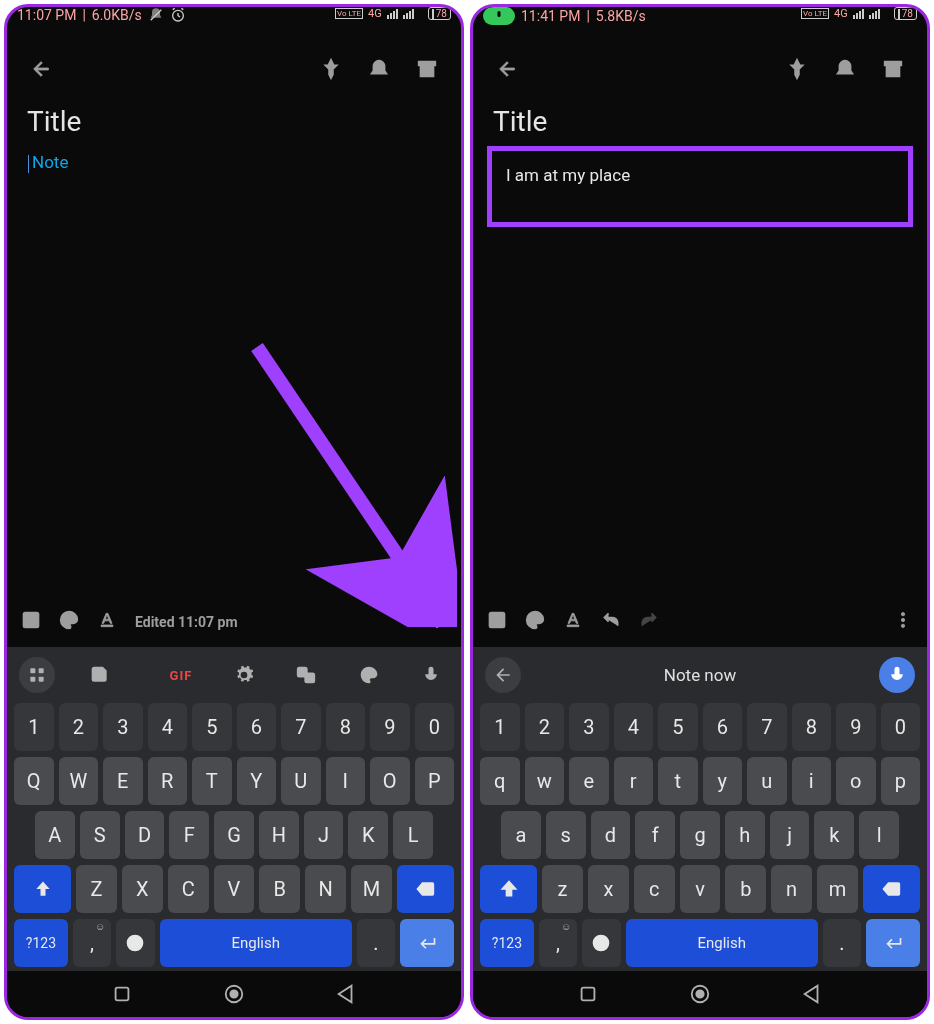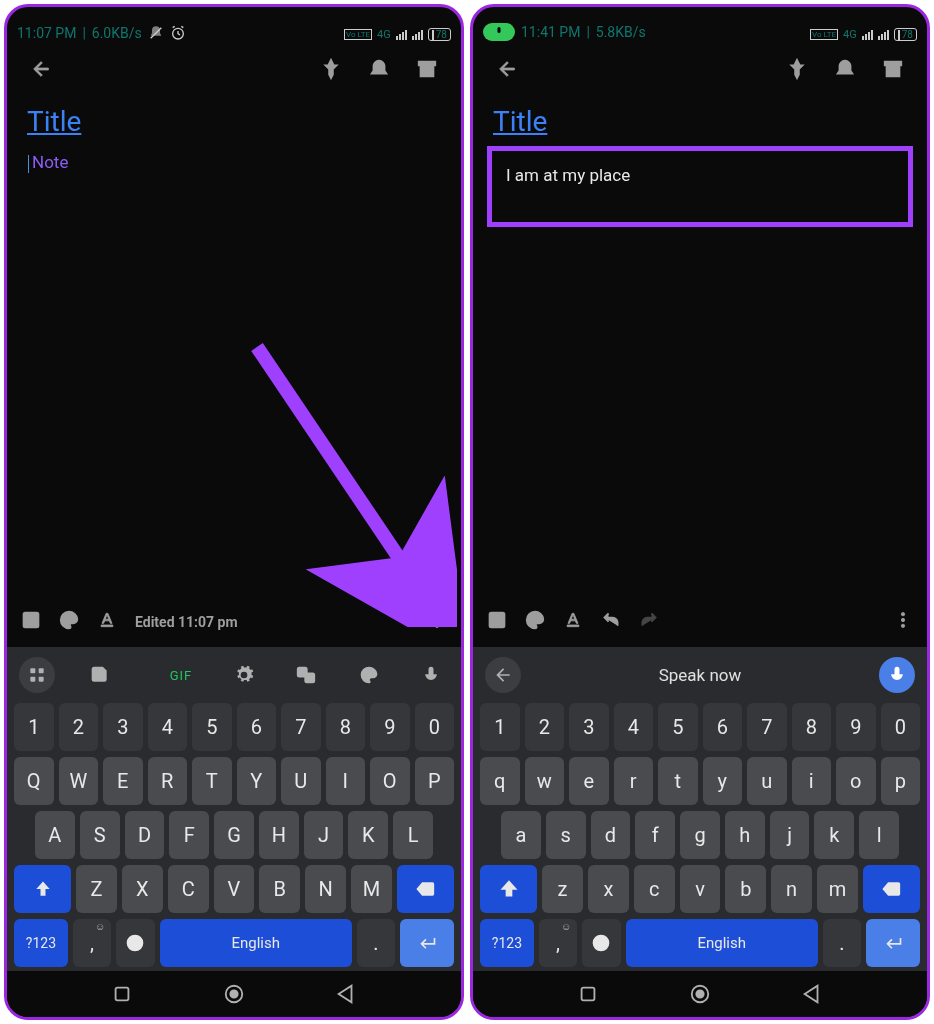--- a/index.html
+++ b/index.html
@@ -18,41 +18,41 @@
     border: 3px solid #9c27e0;
     border-radius: 24px;
     overflow: hidden;
     display: flex;
     flex-direction: column;
     position: relative;
   }
   .status-bar {
     height: 34px;
     display: flex;
-    align-items: flex-end;
+    align-items: flex-start;
     justify-content: space-between;
     padding: 0 10px;
-    color: #0f766e;
+    color: #fca5a5;
     font-size: 14px;
   }
   .status-left { display: flex; align-items: center; gap: 6px; }
   .mic-pill {
     background: #34c759;
     border-radius: 14px;
     padding: 3px 10px;
     display: flex;
     align-items: center;
     justify-content: center;
   }
   .mic-pill svg { width: 12px; height: 12px; }
   .status-right { display: flex; align-items: center; gap: 5px; font-size: 11px; }
   .sig { display: inline-flex; align-items: flex-end; gap: 1px; }
   .sig span { width: 2px; background: #ccc; }
   .sig span:nth-child(1){height:4px}.sig span:nth-child(2){height:6px}.sig span:nth-child(3){height:8px}.sig span:nth-child(4){height:10px}
-  .batt { border: 1px solid #ccc; border-radius: 3px; padding: 0 3px; font-size: 10px; display:flex; align-items:center; gap:2px;}
+  .batt { border: 1px solid #ccc; border-radius: 3px; padding: 0 3px; font-size: 10px; display:flex; align-items:center; gap:2px;margin-left:9px;}
   .batt::before{content:'';width:2px;height:10px;background:#ccc;}
 
   .app-bar {
     height: 56px;
     display: flex;
     align-items: center;
     padding: 0 14px;
     gap: 8px;
   }
   .app-bar .spacer { flex: 1; }
@@ -65,28 +65,27 @@
   .icon-btn svg { width: 22px; height: 22px; fill: currentColor; stroke: currentColor; }
 
   .note-area {
     flex: 1;
     padding: 8px 20px;
     color: #e0e0e0;
     position: relative;
   }
   .title-field {
     font-size: 28px;
-    color: #3b82f6;
+    color: #e5e5e5;
     margin-bottom: 14px;
     font-weight: 400;
-    text-decoration: underline;
   }
   .note-field {
     font-size: 17px;
-    color: #8b5cf6;
+    color: #0ea5e9;
   }
   .note-highlight {
     border: 5px solid #a040ff;
     padding: 14px 14px 37px 14px;
     margin: -6px -6px 0 -6px;
   }
   .note-highlight .note-text { color: #e8e8e8; font-size: 17px; }
   .cursor { display:inline-block; width:1px; height:18px; background:#4a90e2; vertical-align:middle; margin-left:1px; }
 
   .bottom-toolbar {
@@ -121,21 +120,21 @@
   .kb-top .center-text { flex:1; text-align:center; color:#e0e0e0; font-size:17px; }
   .kb-top-icon {
     width: 36px; height: 36px;
     display:flex;align-items:center;justify-content:center;
     color:#b0b0b0;
     border-radius: 50%;
   }
   .kb-top-icon.circ { background:#3c3d40; }
   .kb-top-icon.mic-active { background:#4a7fe8; color:#fff; }
   .kb-top-icon svg { width:20px;height:20px;fill:currentColor; }
-  .gif-text { font-weight:400; font-size:13px; letter-spacing:1px; color:#22c55e;margin-left:19px; }
+  .gif-text { font-weight:700; font-size:13px; letter-spacing:1px; color:#ef4444;margin-left:19px; }
 
   .kb-row { display:flex; gap:5px; padding: 0 3px; }
   .kb-row.indent { padding: 0 24px; }
   .key {
     flex:1;
     height: 48px;
     background:#4a4b4e;
     border-radius:6px;
     display:flex;
     align-items:center;
@@ -494,21 +493,21 @@
         </svg></div>
   </div>
 
   <div class="keyboard">
     <div class="kb-top">
       <div class="kb-top-icon circ">
           <svg viewBox="0 0 24 24">
             <path d="M20 11H7.8l5.6-5.6L12 4l-8 8 8 8 1.4-1.4L7.8 13H20z"></path>
           </svg>
         </div>
-      <div class="center-text">Speak now</div>
+      <div class="center-text">Note now</div>
       <div class="kb-top-icon mic-active">
           <svg viewBox="0 0 24 24">
             <path d="M12 2a3 3 0 013 3v6a3 3 0 01-6 0V5a3 3 0 013-3zM19 11a7 7 0 01-14 0M12 18v4M8 22h8"></path>
           </svg>
         </div>
     </div>
     <div class="kb-row" id="r-num">
         <div class="key dark">1</div>
         <div class="key dark">2</div>
         <div class="key dark">3</div>

